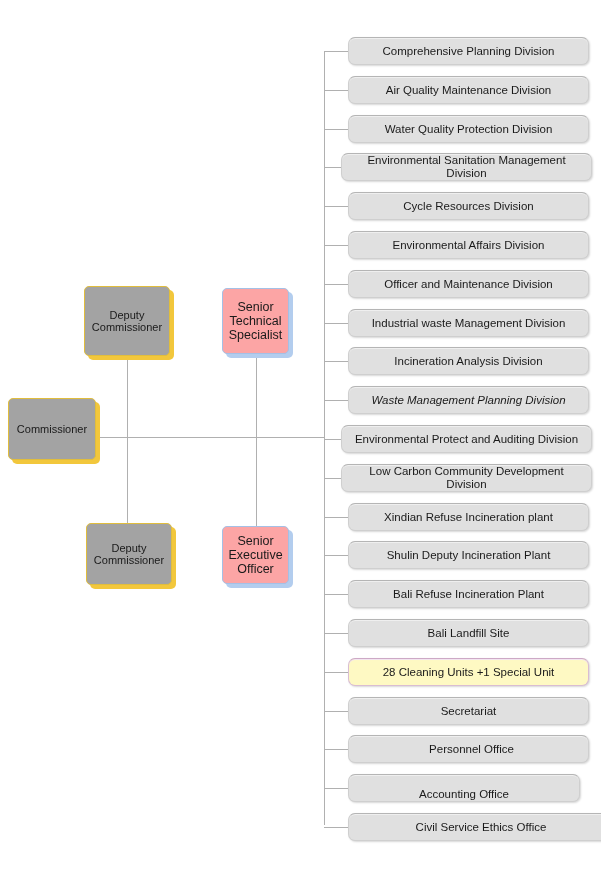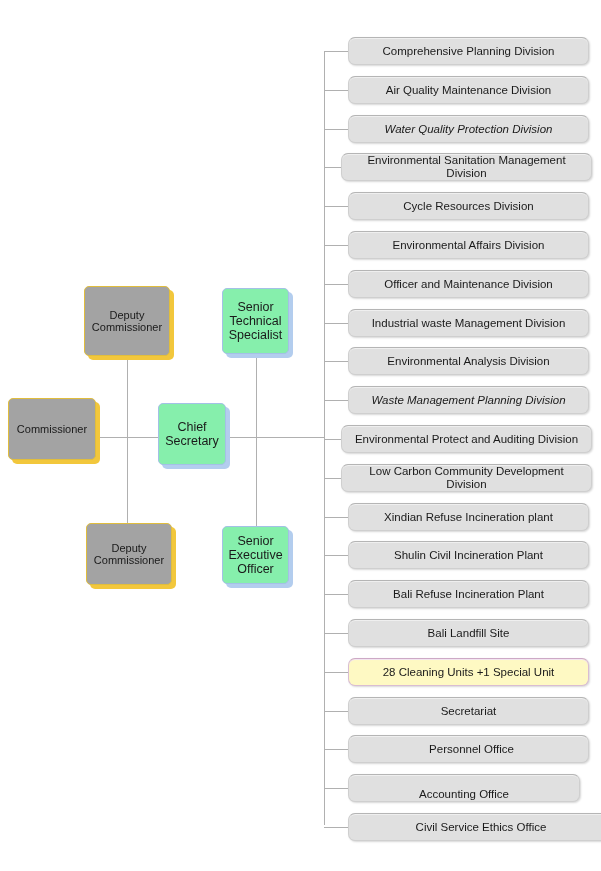--- a/index.html
+++ b/index.html
@@ -52,21 +52,21 @@
     border: 1px solid #e0bd3d;
     border-radius: 5px;
     box-shadow: 4px 4px 0 0 #f2c73c;
     font-size: 11px;
     font-weight: 400;
     padding: 2px 0;
   }
 
   
   .node.staff {
-    background: #86efac;
+    background: #fca5a5;
     border: 1px solid #a4c0e6;
     border-radius: 5px;
     box-shadow: 4px 4px 0 0 #b3cdee;
     font-size: 12.5px;
     font-weight: 400;
     padding: 2px 0;
   }
 
   
   .node.division {
@@ -145,79 +145,75 @@
   <div class="node exec" style="left:84px; top:286px; width:86px; height:70px;">
     <span class="nodelabel">Deputy
 Commissioner</span>
   </div>
 
   <div class="node exec" style="left:86px; top:523px; width:86px; height:62px;">
     <span class="nodelabel">Deputy
 Commissioner</span>
   </div>
 
-  <div class="node staff" style="left:158px; top:403px; width:68px; height:62px;">
-    <span class="nodelabel">Chief
-Secretary</span>
-  </div>
 
   <div class="node staff" style="left:222px; top:288px; width:67px; height:66px;">
     <span class="nodelabel">Senior
 Technical
 Specialist</span>
   </div>
 
   <div class="node staff" style="left:222px; top:526px; width:67px; height:58px;">
     <span class="nodelabel">Senior
 Executive
 Officer</span>
   </div>
 
   <div id="division-list">
       <div class="node division" style="left: 348px; top: 37px; width: 241px;">
         <span class="nodelabel">Comprehensive Planning Division</span>
       </div>
       <div class="node division" style="left: 348px; top: 76px; width: 241px;">
         <span class="nodelabel">Air Quality Maintenance Division</span>
       </div>
-      <div class="node division" style="left: 348px; top: 115px; width: 241px; font-style: italic;">
+      <div class="node division" style="left: 348px; top: 115px; width: 241px;">
         <span class="nodelabel">Water Quality Protection Division</span>
       </div>
       <div class="node division" style="left: 341px; top: 153px; width: 251px;">
         <span class="nodelabel">Environmental Sanitation Management Division</span>
       </div>
       <div class="node division" style="left: 348px; top: 192px; width: 241px;">
         <span class="nodelabel">Cycle Resources Division</span>
       </div>
       <div class="node division" style="left: 348px; top: 231px; width: 241px;">
         <span class="nodelabel">Environmental Affairs Division</span>
       </div>
       <div class="node division" style="left: 348px; top: 270px; width: 241px;">
         <span class="nodelabel">Officer and Maintenance Division</span>
       </div>
       <div class="node division" style="left: 348px; top: 309px; width: 241px;">
         <span class="nodelabel">Industrial waste Management Division</span>
       </div>
       <div class="node division" style="left: 348px; top: 347px; width: 241px;">
-        <span class="nodelabel">Environmental Analysis Division</span>
+        <span class="nodelabel">Incineration Analysis Division</span>
       </div>
       <div class="node division" style="left: 348px; top: 386px; width: 241px; font-style: italic;">
         <span class="nodelabel">Waste Management Planning Division</span>
       </div>
       <div class="node division" style="left: 341px; top: 425px; width: 251px;">
         <span class="nodelabel">Environmental Protect and Auditing Division</span>
       </div>
       <div class="node division" style="left: 341px; top: 464px; width: 251px;">
         <span class="nodelabel">Low Carbon Community Development Division</span>
       </div>
       <div class="node division" style="left: 348px; top: 503px; width: 241px;">
         <span class="nodelabel">Xindian Refuse Incineration plant</span>
       </div>
       <div class="node division" style="left: 348px; top: 541px; width: 241px;">
-        <span class="nodelabel">Shulin Civil Incineration Plant</span>
+        <span class="nodelabel">Shulin Deputy Incineration Plant</span>
       </div>
       <div class="node division" style="left: 348px; top: 580px; width: 241px;">
         <span class="nodelabel">Bali Refuse Incineration Plant</span>
       </div>
       <div class="node division" style="left: 348px; top: 619px; width: 241px;">
         <span class="nodelabel">Bali Landfill Site</span>
       </div>
       <div class="node division special" style="left: 348px; top: 658px; width: 241px;">
         <span class="nodelabel">28 Cleaning Units +1 Special Unit</span>
       </div>

